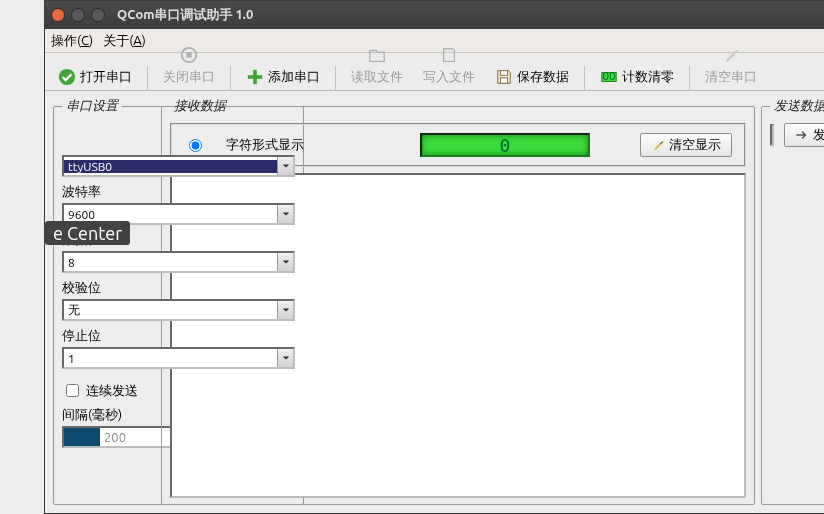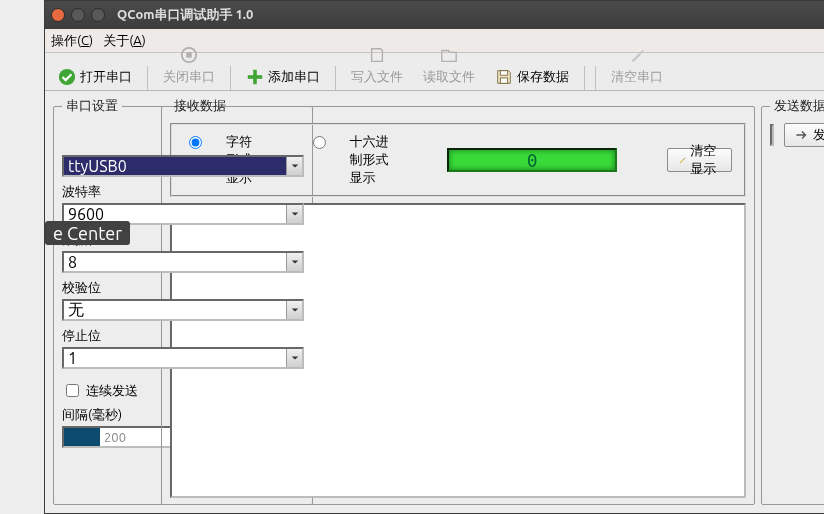--- a/index.html
+++ b/index.html
@@ -12,27 +12,27 @@
   .menubar { background: #eeeae7; height: 24px; display: flex; align-items: center; padding: 0 6px; border-bottom: 1px solid #c9c5c1; text-align: right; }
   .menu-item { margin-right: 10px; cursor: default; }
   .menu-u { text-decoration: underline; }
   .toolbar { background: #ececec; height: 38px; display: flex; align-items: flex-end; padding: 0 6px; border-bottom: 1px solid #b8b8b8; gap: 6px; }
   .tbtn { display: flex; align-items: center; padding: 3px 6px; border: 1px solid transparent; border-radius: 3px; gap: 4px; }
   .tbtn.disabled { color: #9a9a9a; flex-direction: column; }
   .tbtn svg { width: 18px; height: 18px; }
   .sep { width: 1px; height: 24px; background: #c0c0c0; margin: 0 2px; }
   .client { flex: 1; display: flex; padding: 6px 8px 8px 8px; gap: 8px; position: relative; }
   fieldset { border: 1px solid #989898; border-radius: 2px; margin: 0; padding: 8px 8px 6px 8px; }
-  legend { padding: 0 4px; color: #222; }
+  legend { padding: 0 4px; color: #222; font-style: italic; }
   .sidebar { width: 100px; display: flex; flex-direction: column; }
   .sidebar fieldset { flex: 1; }
   .lbl { margin: 6px 0 2px 0; display: block; }
   .combo { position: relative; display: flex; align-items: center; background: #fff; border: 2px inset #bcbcbc; height: 22px; }
   .combo.dark input { background: #2c2c6a; color: #fff; }
-  .combo input { flex: 1; border: none; outline: none; padding: 0 4px; font-size: 16px; background: transparent; min-width: 0; }
+  .combo input { flex: 1; border: none; outline: none; padding: 0 4px; font-size: 12px; background: transparent; min-width: 0; }
   .combo .arrow { width: 16px; height: 100%; background: linear-gradient(#f0f0f0,#d0d0d0); border-left: 1px solid #999; display: flex; align-items: center; justify-content: center; }
   .arrow svg { width: 8px; height: 8px; }
   .chk { display: flex; align-items: flex-end; gap: 4px; margin-top: 12px; }
   .chk input { width: 13px; height: 13px; }
   .spin { display: flex; background: #0c4a6e; border: 2px inset #bcbcbc; height: 22px; padding-left: 36px; }
   .spin input { flex: 1; border: none; padding: 0 4px; color: #888; min-width: 0; }
   .spin .spbtn { width: 14px; display: flex; flex-direction: column; }
   .spbtn div { flex: 1; background: linear-gradient(#f0f0f0,#d0d0d0); border-left: 1px solid #999; display: flex; align-items: center; justify-content: center; font-size: 7px; }
   .main { flex: 1; display: flex; flex-direction: row; gap: 6px; }
   .recv-group { flex: 1; display: flex; flex-direction: column; }
@@ -88,39 +88,46 @@
     <div class="tbtn">
       <svg viewBox="0 0 20 20">
           <rect x="8" y="2" width="4" height="16" fill="#3fa535"></rect>
           <rect x="2" y="8" width="16" height="4" fill="#3fa535"></rect>
         </svg>
       <span>添加串口</span>
     </div>
     <div class="sep"></div>
     <div class="tbtn disabled">
       <svg viewBox="0 0 20 20">
+          <path d="M2 5 h7 l2 2 h7 v10 h-16 z" fill="none" stroke="#b0b0b0" stroke-width="1.5"></path>
+        </svg>
+      <span>读取文件</span>
+    </div>
+    <div class="tbtn disabled">
+      <svg viewBox="0 0 20 20">
           <path d="M4 3 h10 l2 2 v12 h-12 z" fill="none" stroke="#b0b0b0" stroke-width="1.5"></path>
         </svg>
       <span>写入文件</span>
-    </div>
-    <div class="tbtn disabled">
-      <svg viewBox="0 0 20 20">
-          <path d="M2 5 h7 l2 2 h7 v10 h-16 z" fill="none" stroke="#b0b0b0" stroke-width="1.5"></path>
-        </svg>
-      <span>读取文件</span>
     </div>
     <div class="tbtn">
       <svg viewBox="0 0 20 20">
           <path d="M3 3 h12 l2 2 v12 h-14 z" fill="#efe3c9" stroke="#7a6a3a"></path>
           <rect x="6" y="3" width="8" height="5" fill="#fff" stroke="#7a6a3a"></rect>
           <rect x="6" y="11" width="8" height="6" fill="#fff" stroke="#7a6a3a"></rect>
         </svg>
       <span>保存数据</span>
     </div>
     <div class="sep"></div>
+    <div class="tbtn">
+      <svg viewBox="0 0 20 20">
+          <rect x="2" y="5" width="16" height="10" fill="#3adb3a" stroke="#1a7a1a"></rect>
+          <text x="10" y="13" text-anchor="middle" font-size="8" fill="#063">00</text>
+        </svg>
+      <span>计数清零</span>
+    </div>
     <div class="sep"></div>
     <div class="tbtn disabled">
       <svg viewBox="0 0 20 20">
           <path d="M4 16 L12 8 L14 10 L6 18 z" fill="#c8c8c8"></path>
           <line x1="13" y1="9" x2="17" y2="5" stroke="#c8c8c8" stroke-width="2"></line>
         </svg>
       <span>清空串口</span>
     </div>
   </div>
 
@@ -191,24 +198,20 @@
     </div>
 
     <div class="main">
       <fieldset class="recv-group">
         <legend>接收数据</legend>
         <div class="recv-options">
           <label class="radio">
             <input type="radio" name="dm" checked="" style="">
             <span>字符形式显示</span>
           </label>
-          <label class="radio">
-            <input type="radio" name="dm" style="">
-            <span>十六进制形式显示</span>
-          </label>
           <div class="lcd">0</div>
           <div class="btn">
             <svg width="14" height="14" viewBox="0 0 20 20">
                 <path d="M4 16 L12 8 L14 10 L6 18 z" fill="#d8c050"></path>
                 <line x1="13" y1="9" x2="17" y2="5" stroke="#8a6a20" stroke-width="2"></line>
               </svg>
             <span>清空显示</span>
           </div>
         </div>
         <div class="recv-area"></div>

